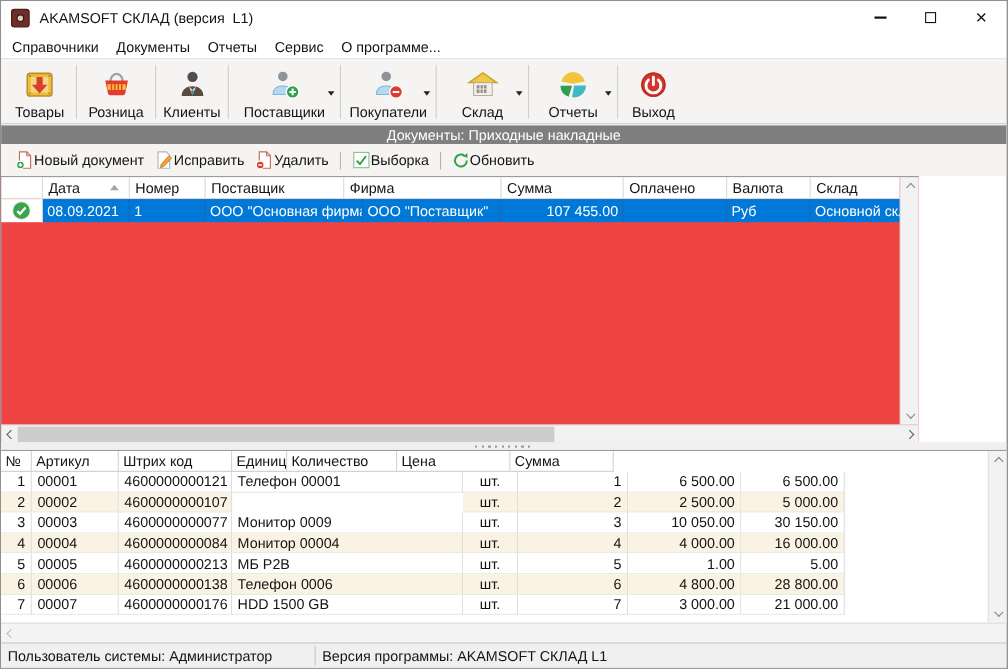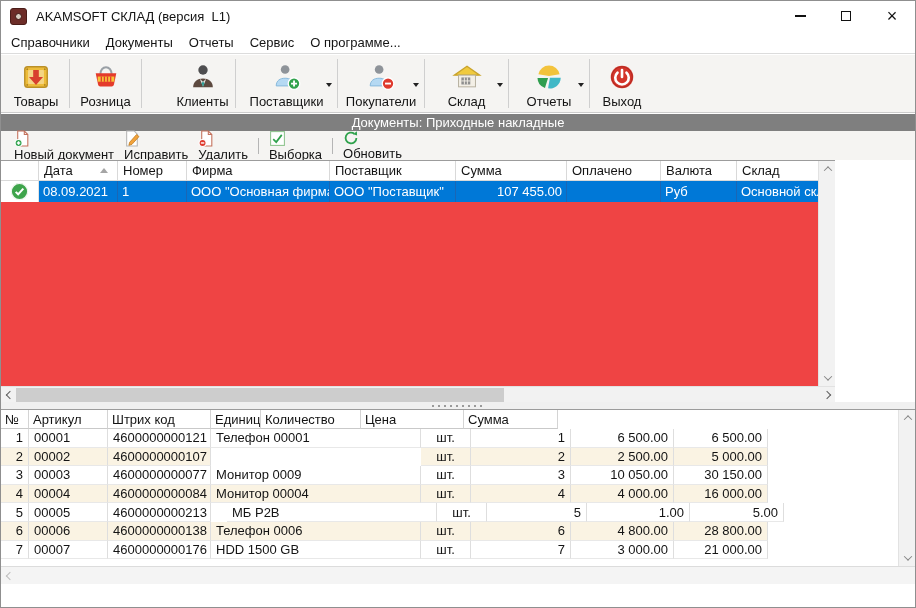--- a/index.html
+++ b/index.html
@@ -26,21 +26,21 @@
   .toolbar { position:absolute; left:0; top:54px; right:0; height:58px; background:#f5f4f2; border-bottom:1px solid #cccccc; display:flex; align-items:stretch; padding:2px 0 2px 2px; }
   .tb-btn { position:relative; display:flex; flex-direction:column; align-items:center; padding-top:2px; }
   .tb-icon { height:35px; display:flex; align-items:center; justify-content:center; }
   .tb-label { font-size:13px; margin-top:0; white-space:nowrap; }
   .tb-arrow { position:absolute; right:5px; top:26px; width:0; height:0; border-left:3.5px solid transparent; border-right:3.5px solid transparent; border-top:4.5px solid #222; }
   .tb-sep { width:1px; background:#cfcfcf; margin:2px 0; flex:0 0 auto; }
   
   .captionbar { position:absolute; left:0; top:113px; right:0; height:17px; background:#7f7f7f; color:#fff; display:flex; align-items:center; justify-content:center; font-size:13px; }
   
   .doctoolbar { position:absolute; left:0; top:130px; right:0; height:29px; background:#f5f4f2; display:flex; align-items:center; padding-left:8px; }
-  .dt-btn { display:flex; align-items:flex-start; gap:0; padding:2px 5px;flex-direction:column; }
+  .dt-btn { display:flex; align-items:center; gap:0; padding:2px 5px; }
   .dt-icon { display:flex; align-items:center; }
   .dt-label { font-size:13px; white-space:nowrap; }
   .dt-sep { width:1px; height:16px; background:#b5b5b5; margin:0 5px; }
   
   .docs-region { position:absolute; left:0; top:159px; width:834px; height:242px; border-top:1px solid #9c9c9c; background:#ef4444; }
   .docs-grid { position:absolute; left:0; top:0; right:17px; bottom:16px; overflow:hidden; }
   .docs-header { display:flex; height:20px; background:#fff; }
   .docs-header .cell { border-right:1px solid #d9d9d9; border-bottom:1px solid #d9d9d9; padding:1px 5px; font-size:13px; display:flex; align-items:center; overflow:hidden; white-space:nowrap; flex:0 0 auto; }
   .docs-row { display:flex; height:21px; }
   .docs-row .cell { padding:1px 4px; font-size:13px; display:flex; align-items:center; overflow:hidden; white-space:nowrap; flex:0 0 auto; }
@@ -136,21 +136,21 @@
           <svg width="30" height="30" viewBox="0 0 32 32">
             <path d="M10 13a6 7.5 0 0 1 12 0" fill="none" stroke="#9aa0a6" stroke-width="2.2"></path>
             <path d="M5 12h22l-2.6 12.3a2.4 2.4 0 0 1-2.3 1.9H9.9a2.4 2.4 0 0 1-2.3-1.9z" fill="#e43b2c"></path>
             <rect x="7.2" y="15.5" width="17.6" height="5.5" fill="#f6c437"></rect>
             <path d="M11 15.5v5.5M14.3 15.5v5.5M17.6 15.5v5.5M21 15.5v5.5" stroke="#e43b2c" stroke-width="1.4"></path>
           </svg>
         </div>
         <div class="tb-label">Розница</div>
       </div>
       <div class="tb-sep"></div>
-      <div class="tb-btn" style="width: 65px; margin-left: 28px;">
+      <div class="tb-btn" style="width: 65px;">
         <div class="tb-icon">
           <svg width="30" height="30" viewBox="0 0 32 32">
             <circle cx="16" cy="8.5" r="5" fill="#4e4e50"></circle>
             <path d="M5.5 27c0-6.4 4.7-9.5 10.5-9.5S26.5 20.6 26.5 27z" fill="#5c493f"></path>
             <path d="M12.5 17.8 16 21l3.5-3.2L16 26z" fill="#e8e6e3"></path>
             <path d="M16 20.5l-1.4 2.2 1.4 4.3 1.4-4.3z" fill="#2f9e96"></path>
           </svg>
         </div>
         <div class="tb-label">Клиенты</div>
       </div>
@@ -283,25 +283,25 @@
           <div class="cell" style="width: 38px;">
             <span></span>
           </div>
           <div class="cell" style="width: 79px;">
             <span>Дата</span>
             <i class="sort-up"></i>
           </div>
           <div class="cell" style="width: 69px;">
             <span>Номер</span>
           </div>
+          <div class="cell" style="width: 126px;">
+            <span>Поставщик</span>
+          </div>
           <div class="cell" style="width: 143px;">
             <span>Фирма</span>
-          </div>
-          <div class="cell" style="width: 126px;">
-            <span>Поставщик</span>
           </div>
           <div class="cell" style="width: 111px;">
             <span>Сумма</span>
           </div>
           <div class="cell" style="width: 94px;">
             <span>Оплачено</span>
           </div>
           <div class="cell" style="width: 76px;">
             <span>Валюта</span>
           </div>
@@ -404,21 +404,21 @@
             <div class="cell" style="width: 210px;">Монитор 00004</div>
             <div class="cell al-c" style="width: 50px;">шт.</div>
             <div class="cell al-r" style="width: 100px;">4</div>
             <div class="cell al-r" style="width: 103px;">4 000.00</div>
             <div class="cell al-r" style="width: 94px;">16 000.00</div>
           </div>
           <div class="items-row">
             <div class="cell al-r" style="width: 28px;">5</div>
             <div class="cell" style="width: 79px;">00005</div>
             <div class="cell" style="width: 103px;">4600000000213</div>
-            <div class="cell" style="width: 210px; margin-left: 16px;">МБ Р2В</div>
+            <div class="cell" style="width: 210px;">МБ Р2В</div>
             <div class="cell al-c" style="width: 50px;">шт.</div>
             <div class="cell al-r" style="width: 100px;">5</div>
             <div class="cell al-r" style="width: 103px;">1.00</div>
             <div class="cell al-r" style="width: 94px;">5.00</div>
           </div>
           <div class="items-row alt">
             <div class="cell al-r" style="width: 28px;">6</div>
             <div class="cell" style="width: 79px;">00006</div>
             <div class="cell" style="width: 103px;">4600000000138</div>
             <div class="cell" style="width: 210px;">Телефон 0006</div>
@@ -448,14 +448,19 @@
         </div>
     </div>
   </div>
 
   <div class="bottom-strip">
     <div class="sb-btn sb-left">
         <i class="chev left dim"></i>
       </div>
   </div>
 
+  <div class="statusbar">
+    <span class="status-user">Пользователь системы: Администратор</span>
+    <span class="status-divider"></span>
+    <span class="status-version">Версия программы: AKAMSOFT СКЛАД  L1</span>
+  </div>
 
 </div>
 
 </body></html>

